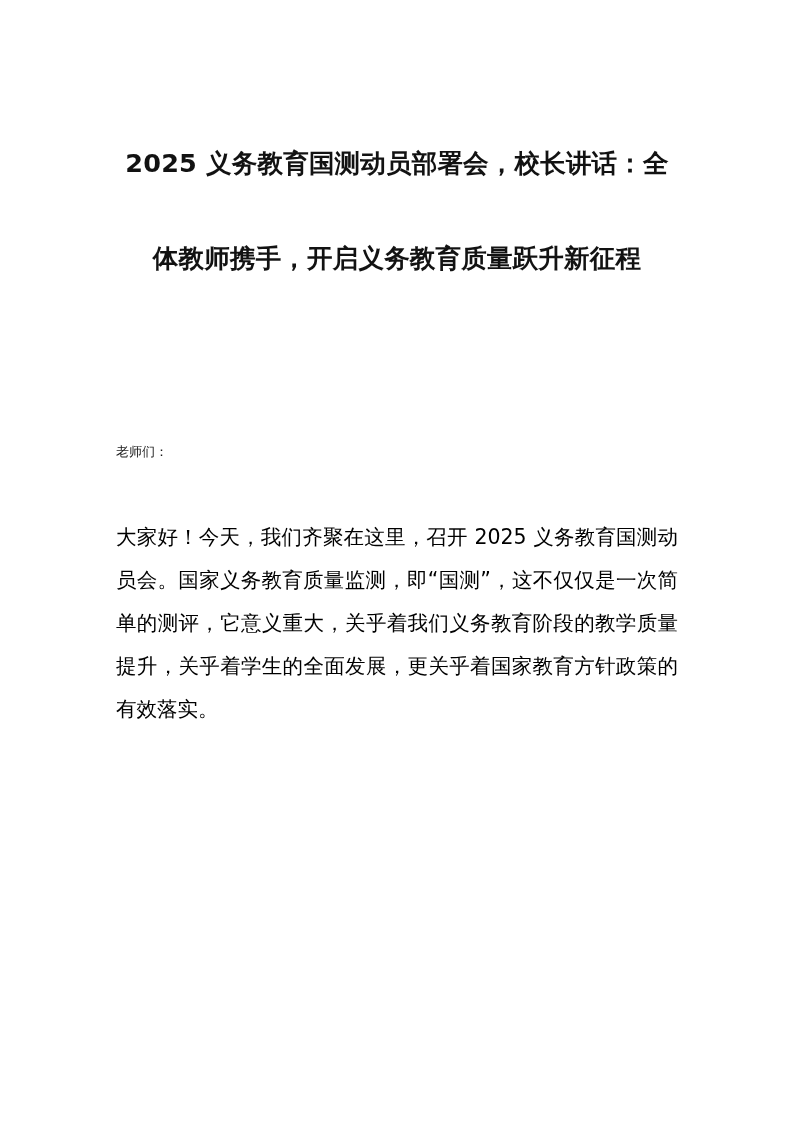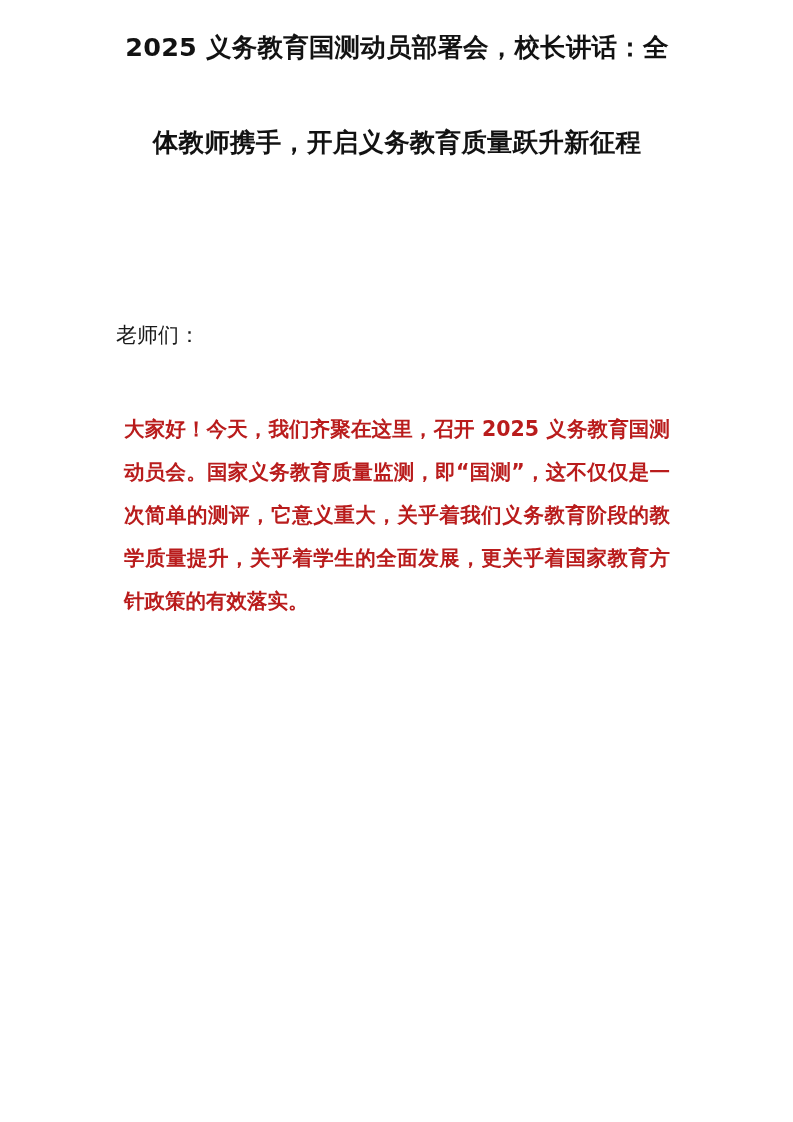--- a/index.html
+++ b/index.html
@@ -21,43 +21,44 @@
     box-sizing: border-box;
   }
   .content {
     position: absolute;
     left: 116px;
     top: 0;
     width: 562px;
   }
   .doc-title {
     margin: 0;
+    padding-top: 116px;
     font-size: 25.5px;
     font-weight: bold;
     color: #121212;
     text-align: center;
     line-height: 95px;
     letter-spacing: 0.2px;
     word-break: break-all;
   }
   .salutation {
     margin: 0;
     padding-top: 124px;
-    font-size: 21px;
+    font-size: 13px;
     font-weight: normal;
     color: #1a1a1a;
     line-height: 43px;
     text-align: left;
   }
   .body-para {
-    margin: 8px;
+    margin: 0;
     padding-top: 43px;
     font-size: 20.5px;
-    font-weight: bold;
-    color: #b91c1c;
+    font-weight: normal;
+    color: #000000;
     line-height: 43px;
     text-align: justify;
     text-justify: inter-ideograph;
     word-break: break-all;
   }
 </style>
 </head>
 <body>
 
 <div class="page">

